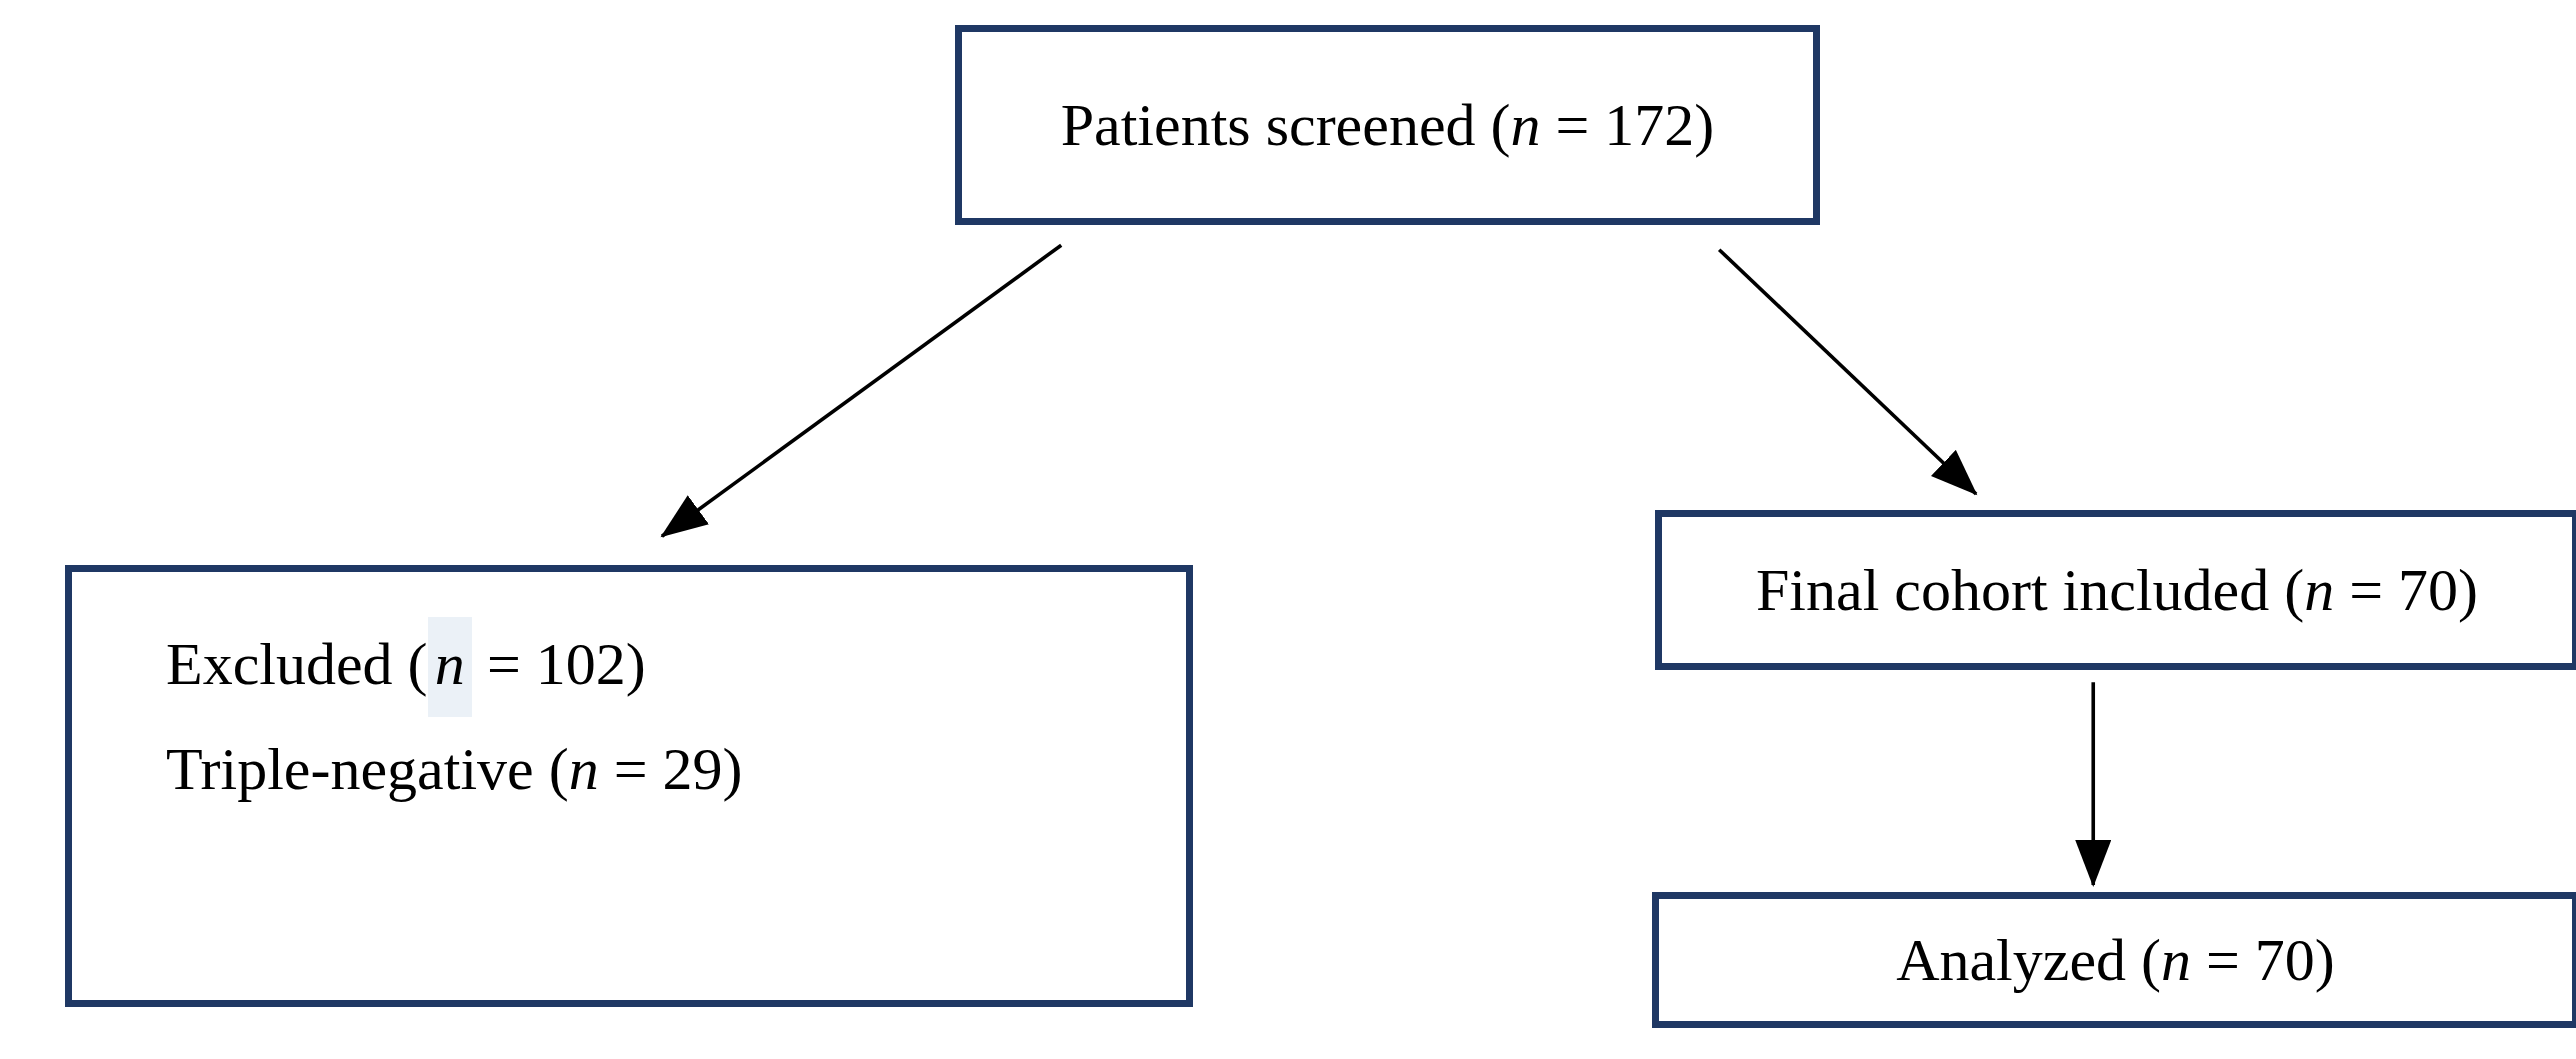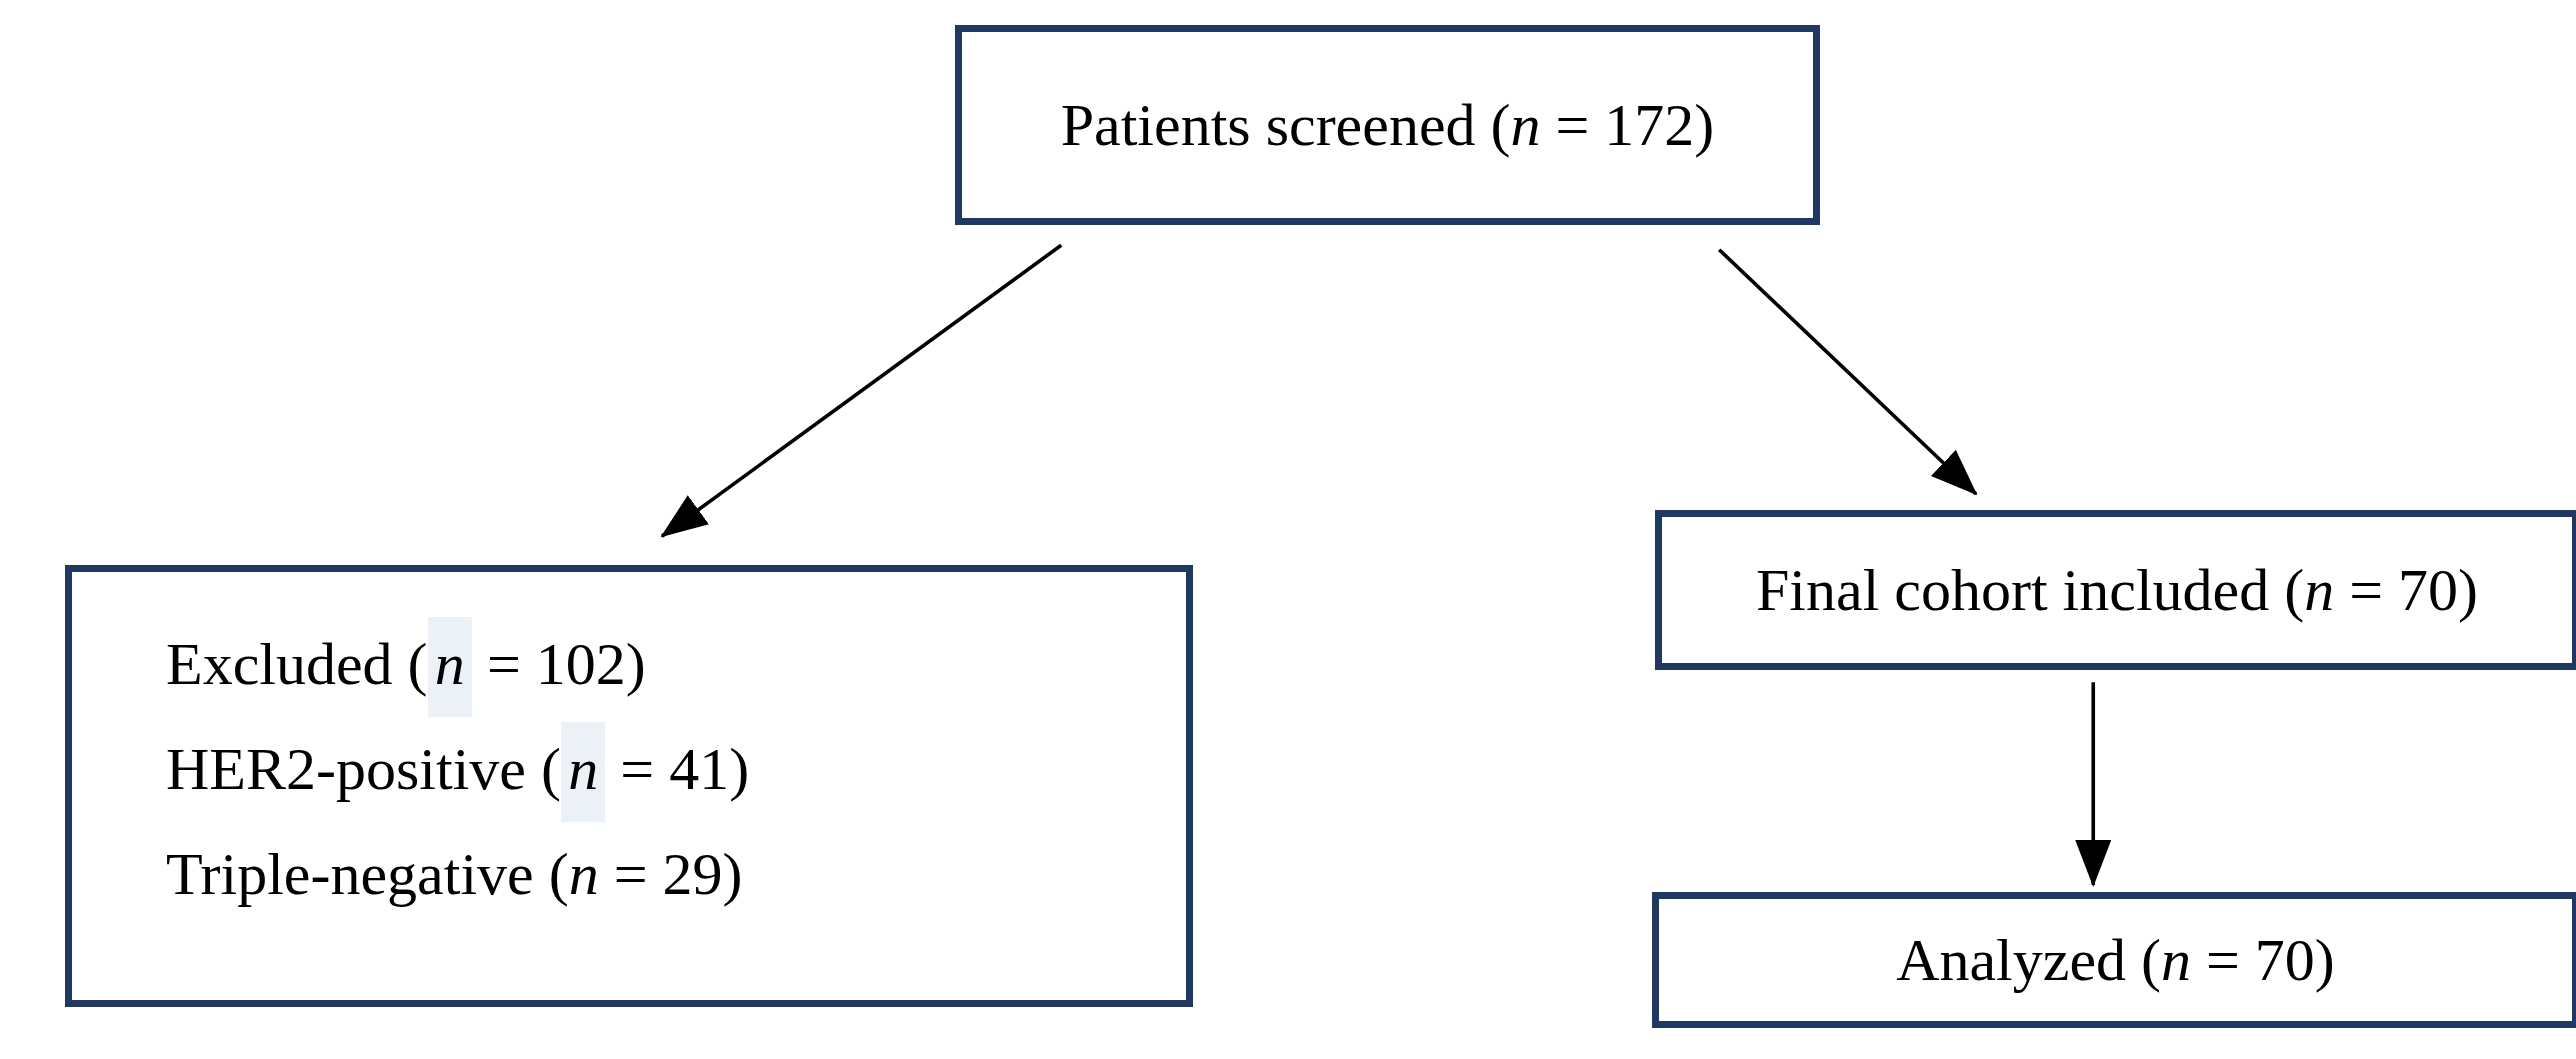--- a/index.html
+++ b/index.html
@@ -52,21 +52,20 @@
     <line x1="1873" y1="277" x2="2158" y2="548" marker-end="url(#ah)"></line>
     <line x1="2288" y1="757" x2="2288" y2="982" marker-end="url(#ah)"></line>
   </svg>
 
   <div class="box centered" id="box-screened">
     <span><span>Patients screened (</span><span class="nvar">n</span><span> = 172)</span></span>
   </div>
 
   <div class="box" id="box-excluded">
     <div><span>Excluded (</span><span class="nvar hl">n</span><span> = 102)</span></div>
-    <div><span>HER2-positive (</span><span class="nvar hl">n</span><span> = 41)</span></div>
     <div><span>Triple-negative (</span><span class="nvar">n</span><span> = 29)</span></div>
   </div>
 
   <div class="box centered" id="box-final">
     <span><span>Final cohort included (</span><span class="nvar">n</span><span> = 70)</span></span>
   </div>
 
   <div class="box centered" id="box-analyzed">
     <span><span>Analyzed (</span><span class="nvar">n</span><span> = 70)</span></span>
   </div>

